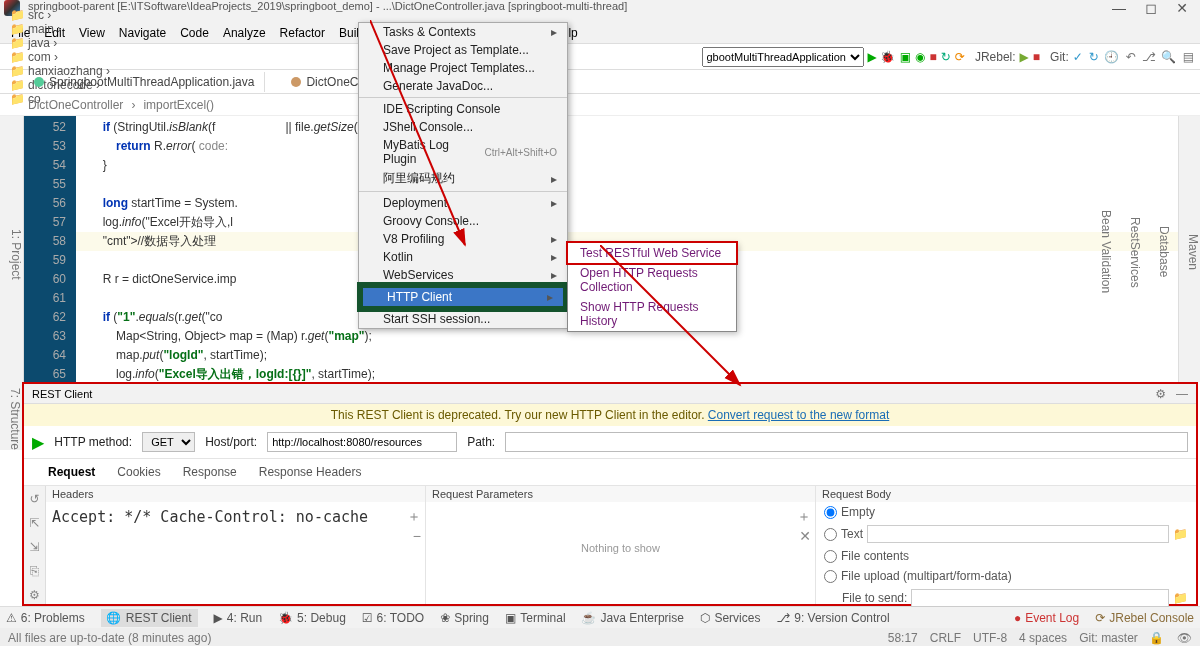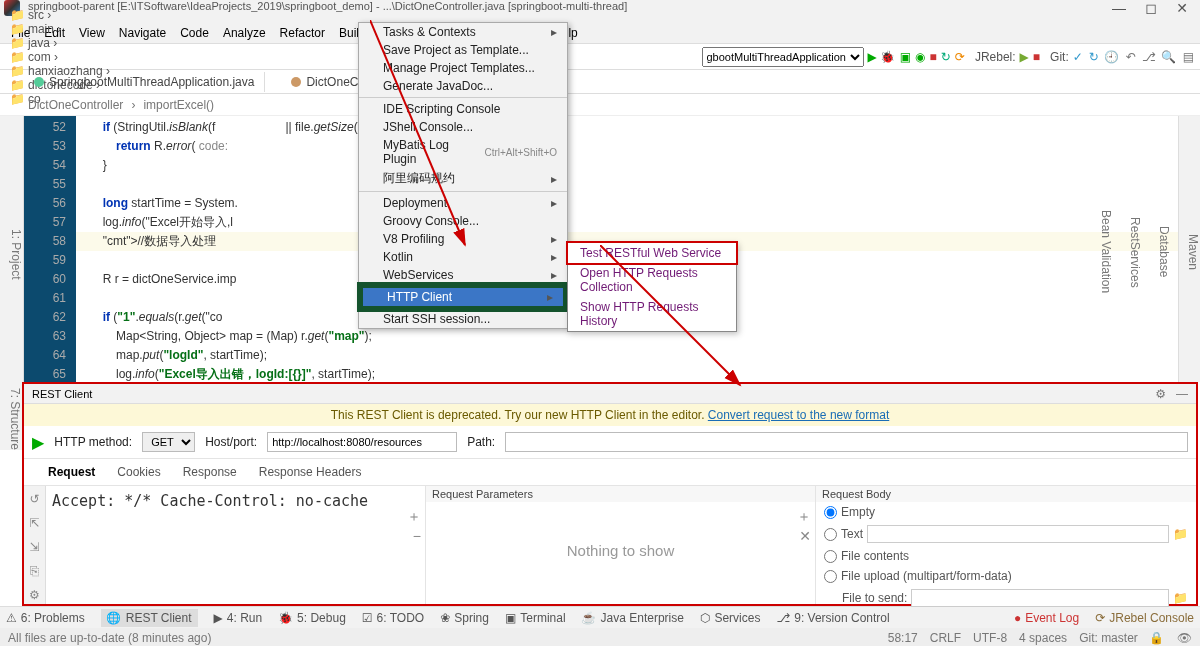--- a/index.html
+++ b/index.html
@@ -58,21 +58,21 @@
 .rest-tabs .rtab.active{font-weight:bold;color:#000;}
 .rest-body{display:flex;height:118px;}
 .rest-sidebar{width:22px;background:#f2f2f2;border-right:1px solid #ddd;display:flex;flex-direction:column;align-items:center;gap:10px;padding-top:6px;color:#888;}
 .rest-cols{flex:1;display:flex;}
 .rcol{border-right:1px solid #e4e4e4;padding:0;position:relative;}
 .rcol-title{font-size:11px;color:#444;background:#f7f7f7;padding:2px 6px;}
 .rcol.h{width:380px;} .rcol.p{flex:1;} .rcol.b{width:380px;border-right:none;}
 .headers-box{font-family:Consolas,monospace;font-size:15px;padding:6px;color:#333;}
 .addbtn{position:absolute;right:4px;top:22px;color:#888;font-size:14px;}
 .rmbtn{position:absolute;right:4px;top:42px;color:#888;font-size:14px;}
-.nts{color:#999;text-align:center;margin-top:40px;font-size:15px;}
+.nts{color:#999;text-align:center;margin-top:40px;font-size:11px;}
 .rbopt{display:flex;align-items:center;gap:4px;padding:3px 8px;color:#555;font-size:11px;}
 .rbopt input[type=radio]{margin:0;}
 .rbopt .txtfield{flex:1;height:18px;border:1px solid #ccc;background:#fff;}
 .rbopt .fold{color:#aaa;}
 .statusrow{height:22px;display:flex;align-items:center;border-top:1px solid #ddd;background:#f2f2f2;padding:0 6px;gap:16px;font-size:11px;color:#555;}
 .statusrow .sitem{display:flex;align-items:center;gap:4px;}
 .statusrow .sp{flex:1;}
 .statusrow .red{color:#c33;}
 .statusrow .jr{color:#8a6d3b;}
 .statusbar2{height:20px;display:flex;align-items:center;justify-content:space-between;padding:0 8px;background:#eee;font-size:11px;color:#777;}
@@ -280,20 +280,21 @@
   <div class="rest-body">
     <div class="rest-sidebar">
       <span>↺</span>
       <span>⇱</span>
       <span>⇲</span>
       <span>⎘</span>
       <span>⚙</span>
     </div>
     <div class="rest-cols">
       <div class="rcol h">
+        <div class="rcol-title">Headers</div>
         <div class="headers-box" id="hdrs">Accept: */*
 Cache-Control: no-cache</div>
         <span class="addbtn">＋</span>
         <span class="rmbtn">−</span>
       </div>
       <div class="rcol p">
         <div class="rcol-title">Request Parameters</div>
         <div class="nts">Nothing to show</div>
         <span class="addbtn">＋</span>
         <span class="rmbtn">✕</span>

